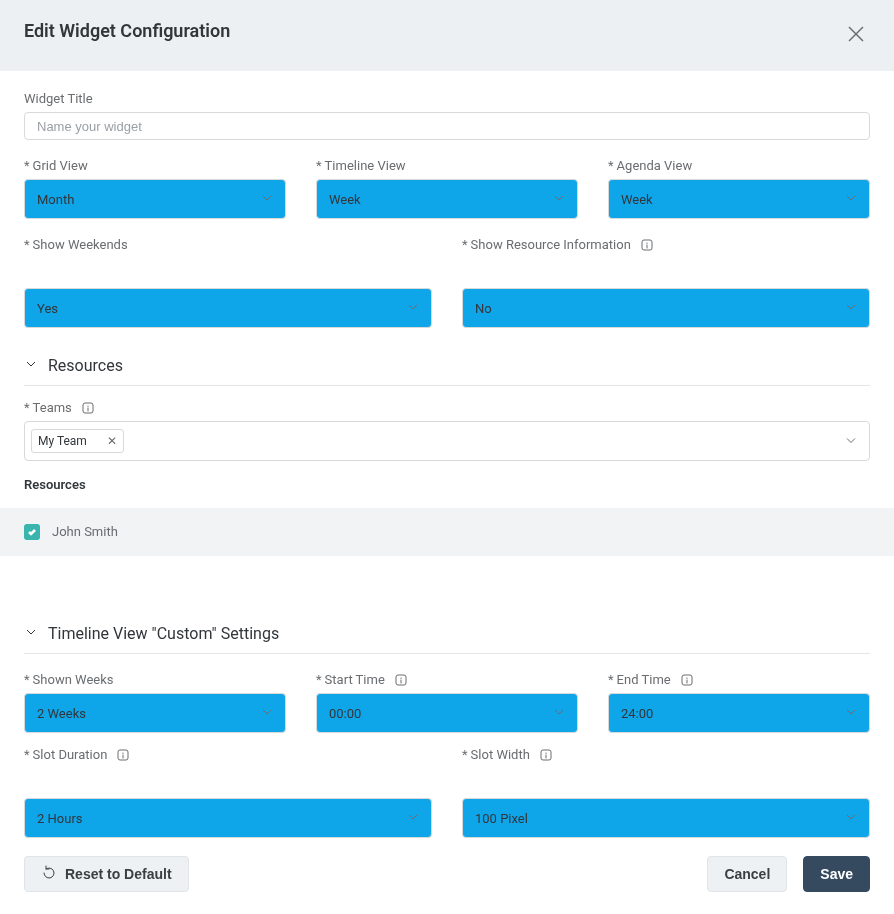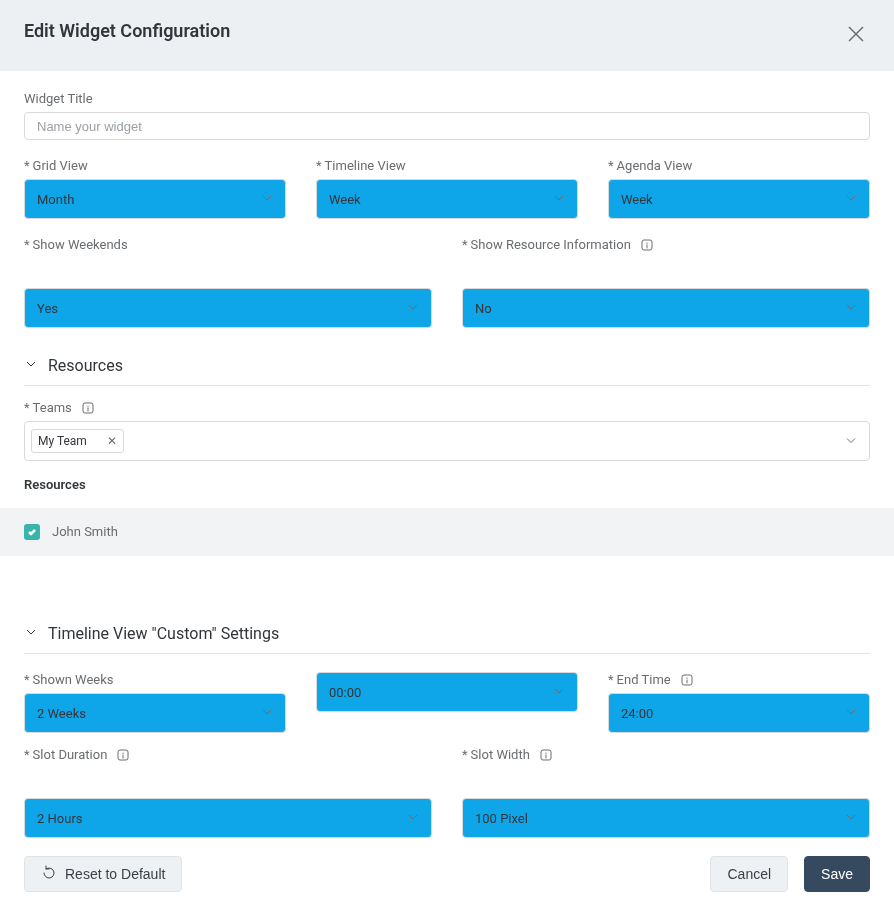--- a/index.html
+++ b/index.html
@@ -216,20 +216,21 @@
     .btn {
       height: 36px;
       border-radius: 4px;
       padding: 0 16px;
       font-size: 14px;
       cursor: pointer;
       display: flex;
       align-items: center;
       gap: 8px;
       border: 1px solid transparent;
+      font-weight: bold;
     }
     .btn-secondary {
       background: #eef1f3;
       border-color: #e0e4e8;
       color: #3a3f44;
     }
     .btn-primary {
       background: #354a5f;
       color: #ffffff;
       border-color: #354a5f;
@@ -386,20 +387,30 @@
     <div class="form-group third">
       <label class="label required">Shown Weeks</label>
       <div class="select">
         <span>2 Weeks</span>
         <span class="chevron-down"><svg width="12" height="12" viewBox="0 0 12 12">
               <polyline points="2,4 6,8 10,4"></polyline>
             </svg></span>
       </div>
     </div>
     <div class="form-group third">
+      <label class="label required">
+        <span>Start Time</span>
+        <span class="info-icon">
+            <svg width="14" height="14" viewBox="0 0 14 14">
+              <rect x="2" y="2" width="10" height="10" rx="2"></rect>
+              <line x1="7" y1="5" x2="7" y2="5.5" stroke-linecap="round"></line>
+              <line x1="7" y1="7" x2="7" y2="10" stroke-linecap="round"></line>
+            </svg>
+          </span>
+      </label>
       <div class="select">
         <span>00:00</span>
         <span class="chevron-down"><svg width="12" height="12" viewBox="0 0 12 12">
               <polyline points="2,4 6,8 10,4"></polyline>
             </svg></span>
       </div>
     </div>
     <div class="form-group third">
       <label class="label required">
         <span>End Time</span>

